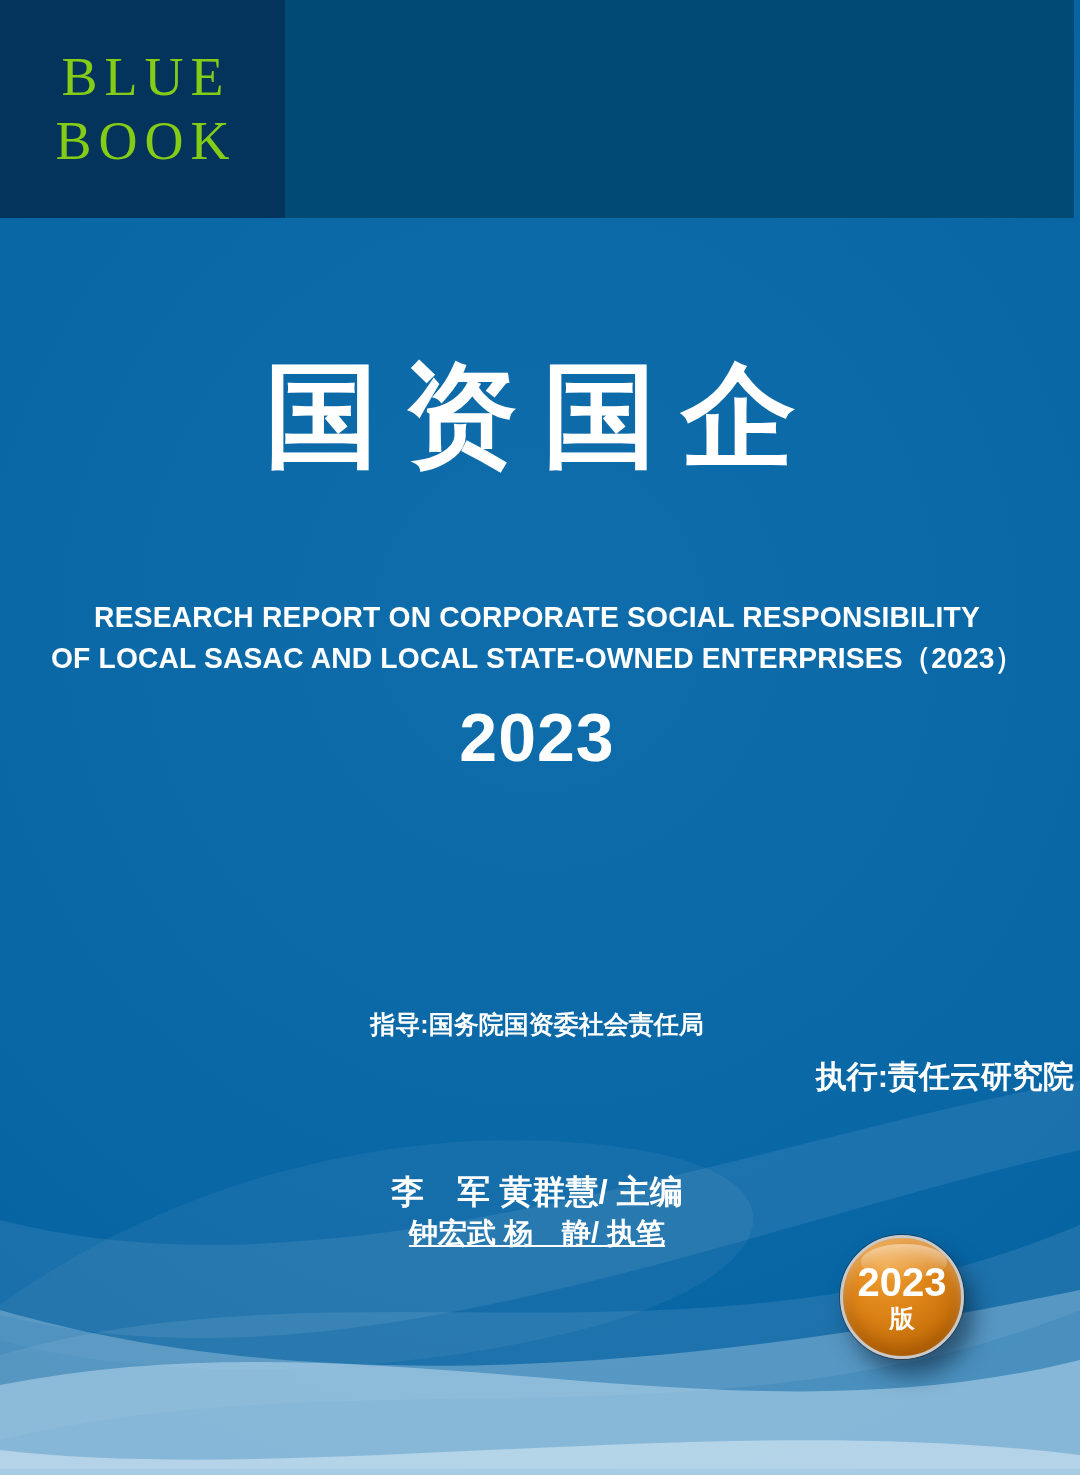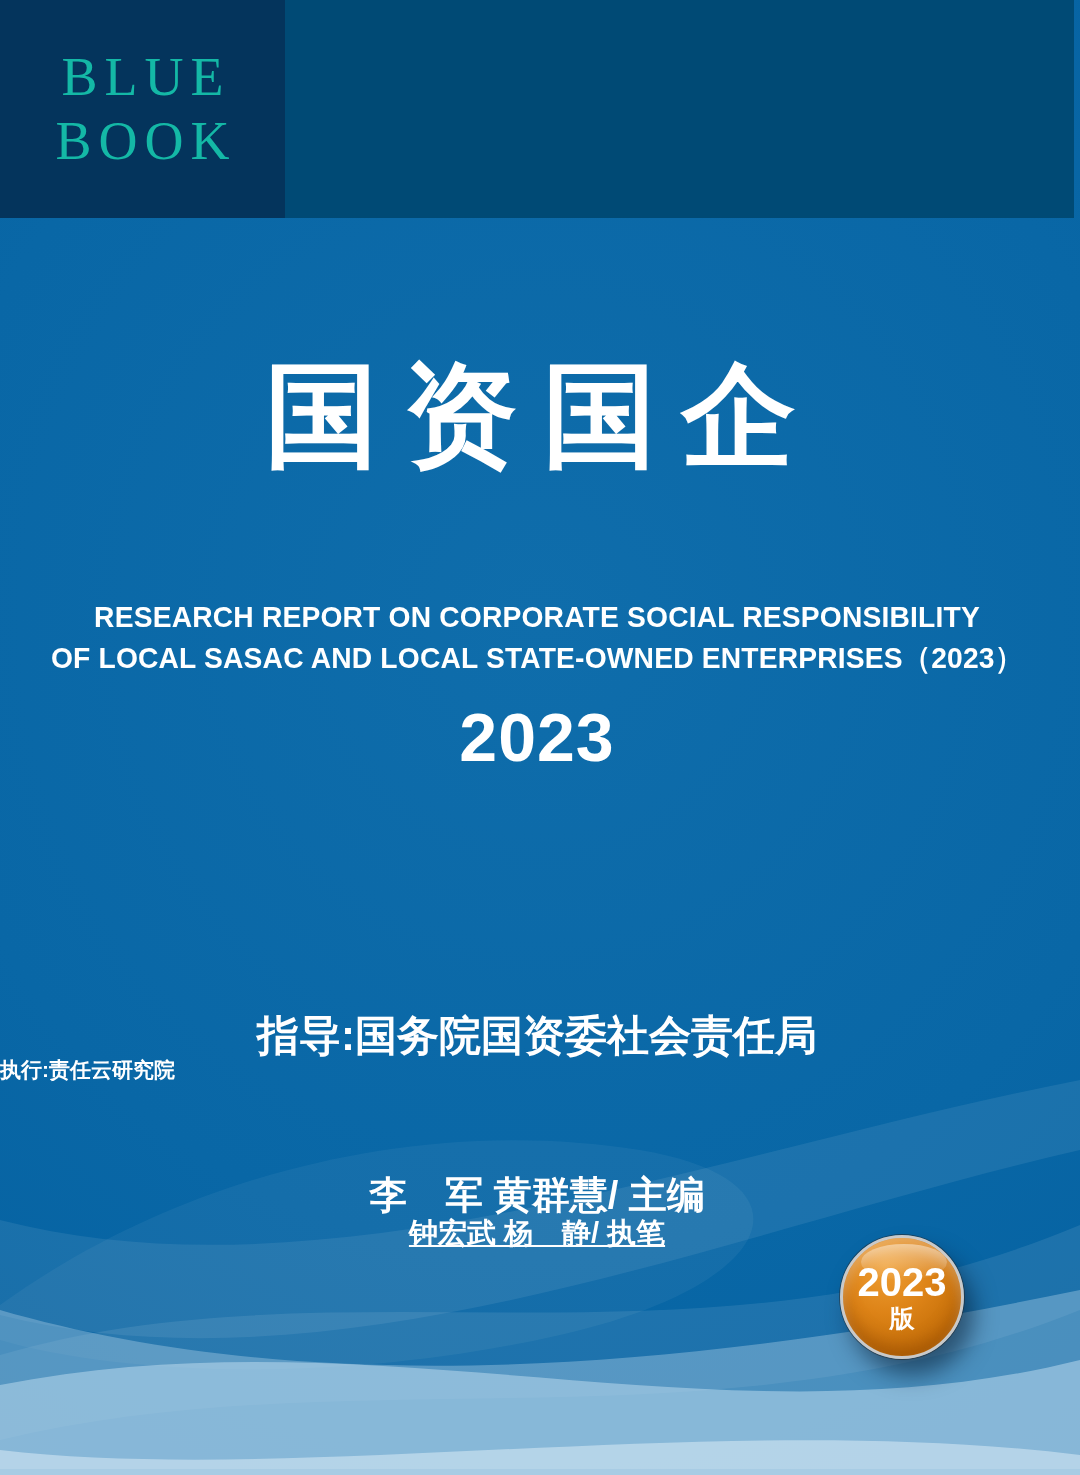--- a/index.html
+++ b/index.html
@@ -22,21 +22,21 @@
   }
   .bluebook-box {
     position: absolute;
     top: 0; left: 0;
     width: 285px; height: 218px;
     background: #04345c;
     display: flex;
     flex-direction: column;
     align-items: center;
     justify-content: center;
-    color: #14b8a6;
+    color: #84cc16;
     font-family: "Liberation Serif", "DejaVu Serif", serif;
     font-size: 54px;
     line-height: 64px;
     letter-spacing: 7px;
     font-weight: 500;
   }
   .bluebook-box div { padding-left: 7px; }
   
   .title-cn1 {
     position: absolute;
@@ -83,40 +83,40 @@
     font-size: 68px;
     font-weight: 700;
     letter-spacing: 1px;
   }
   
   .credit-guidance {
     position: absolute;
     top: 1008px; left: 0; right: 6px;
     text-align: center;
     color: #ffffff;
-    font-size: 42px;
+    font-size: 25px;
     font-weight: 700;
     z-index: 4;
   }
   .credit-execution {
     position: absolute;
     top: 1056px; left: 0; right: 6px;
-    text-align: left;
-    color: #ffffff;
-    font-size: 21px;
+    text-align: right;
+    color: #ffffff;
+    font-size: 31px;
     font-weight: 700;
     z-index: 4;
   }
   
   .author-editors {
     position: absolute;
     top: 1170px; left: 0; right: 6px;
     text-align: center;
     color: #ffffff;
-    font-size: 38px;
+    font-size: 33px;
     font-weight: 700;
     z-index: 4;
   }
   .author-writers {
     position: absolute;
     top: 1214px; left: 0; right: 6px;
     text-align: center;
     color: #ffffff;
     font-size: 29px;
     font-weight: 700;

